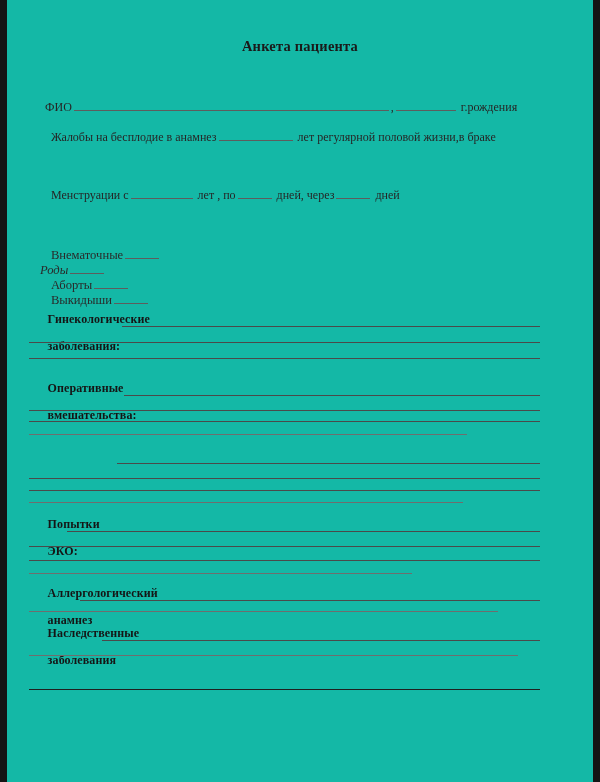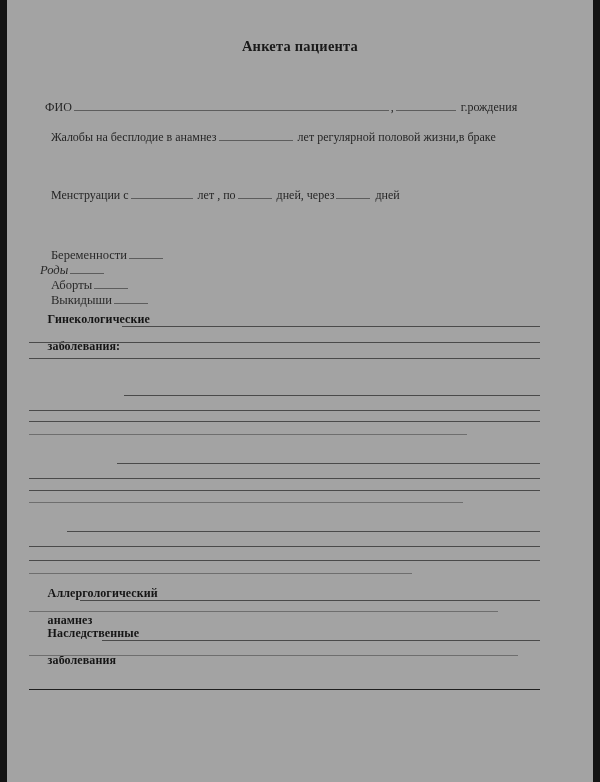--- a/index.html
+++ b/index.html
@@ -28,21 +28,21 @@
   }
   .scan-edge.left  { left: 0; }
   .scan-edge.right { right: 0; }
 
   .sheet {
     position: absolute;
     left: 7px;
     top: 0;
     width: 586px;
     height: 782px;
-    background: #a3a3a3;
+    background: #14b8a6;
   }
 
   
   .doc-title {
     position: absolute;
     left: 0;
     top: 38px;
     width: 586px;
     text-align: center;
     font-weight: bold;
@@ -110,50 +110,58 @@
     <div class="row" style="left:26px; top:115px;">
       <span>Жалобы на бесплодие в анамнез</span><span class="blank" style="width:74px;"></span> <span>лет регулярной половой жизни,в браке</span>
     </div>
 
     <div class="row" style="left:26px; top:173px;">
       <span>Менструации с</span><span class="blank" style="width:62px;"></span> <span>лет , по</span><span class="blank" style="width:34px;"></span> <span>дней, через</span><span class="blank" style="width:34px;"></span> <span>дней</span>
     </div>
 
 
     <div class="row small" style="left:25px; top:232px;">
-      <span>Беременности</span><span class="blank" style="width:34px;"></span>
+      <span>Внематочные</span><span class="blank" style="width:34px;"></span>
     </div>
     <div class="row small" style="left:14px; top:247px;font-style:italic;">
       <span>Роды</span><span class="blank" style="width:34px;"></span>
     </div>
     <div class="row small" style="left:25px; top:262px;text-align:center;">
       <span>Аборты</span><span class="blank" style="width:34px;"></span>
     </div>
     <div class="row small" style="left:25px; top:277px;">
       <span>Выкидыши</span><span class="blank" style="width:34px;"></span>
     </div>
 
     <div class="sec-label" style="left:22px; top:300px;">
       <span>Гинекологические</span><br>
       <span>заболевания:</span>
     </div>
     <div class="rule" style="left:115px; top:326px; width:418px;"></div>
     <div class="rule" style="left:22px;  top:342px; width:511px;"></div>
     <div class="rule" style="left:22px;  top:358px; width:511px;"></div>
 
+    <div class="sec-label" style="left:22px; top:369px;">
+      <span>Оперативные</span><br>
+      <span>вмешательства:</span>
+    </div>
     <div class="rule" style="left:117px; top:395px; width:416px;"></div>
     <div class="rule" style="left:22px;  top:410px; width:511px;"></div>
     <div class="rule" style="left:22px;  top:421px; width:511px;"></div>
     <div class="rule soft" style="left:22px; top:434px; width:438px;"></div>
 
     <div class="rule" style="left:110px; top:463px; width:423px;"></div>
     <div class="rule" style="left:22px;  top:478px; width:511px;"></div>
     <div class="rule" style="left:22px;  top:490px; width:511px;"></div>
     <div class="rule soft" style="left:22px; top:502px; width:434px;"></div>
 
+    <div class="sec-label" style="left:22px; top:505px;">
+      <span>Попытки</span><br>
+      <span>ЭКО:</span>
+    </div>
     <div class="rule" style="left:60px; top:531px; width:473px;"></div>
     <div class="rule" style="left:22px; top:546px; width:511px;"></div>
     <div class="rule" style="left:22px; top:560px; width:511px;"></div>
     <div class="rule soft" style="left:22px; top:573px; width:383px;"></div>
 
     <div class="sec-label" style="left:22px; top:574px;">
       <span>Аллергологический</span><br>
       <span>анамнез</span>
     </div>
     <div class="rule" style="left:73px; top:600px; width:460px;"></div>

